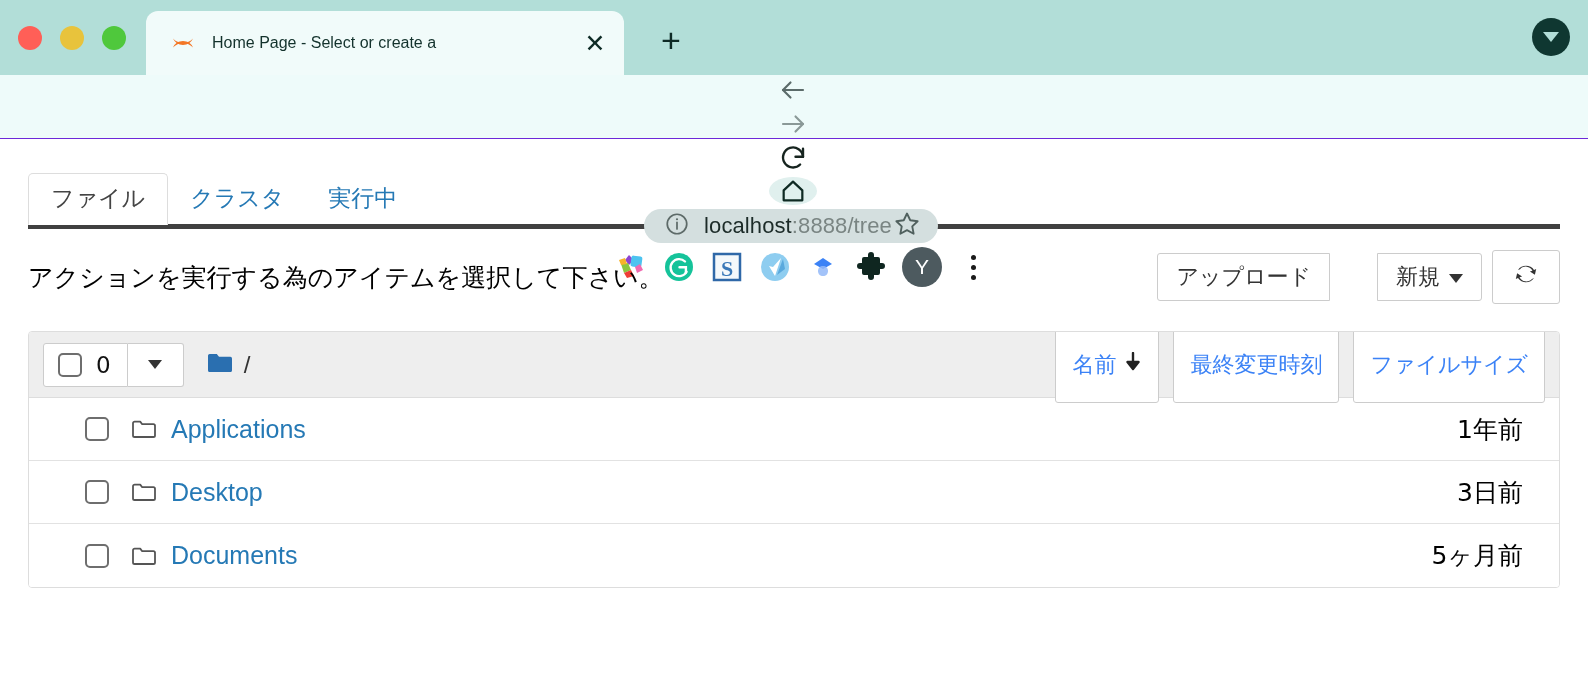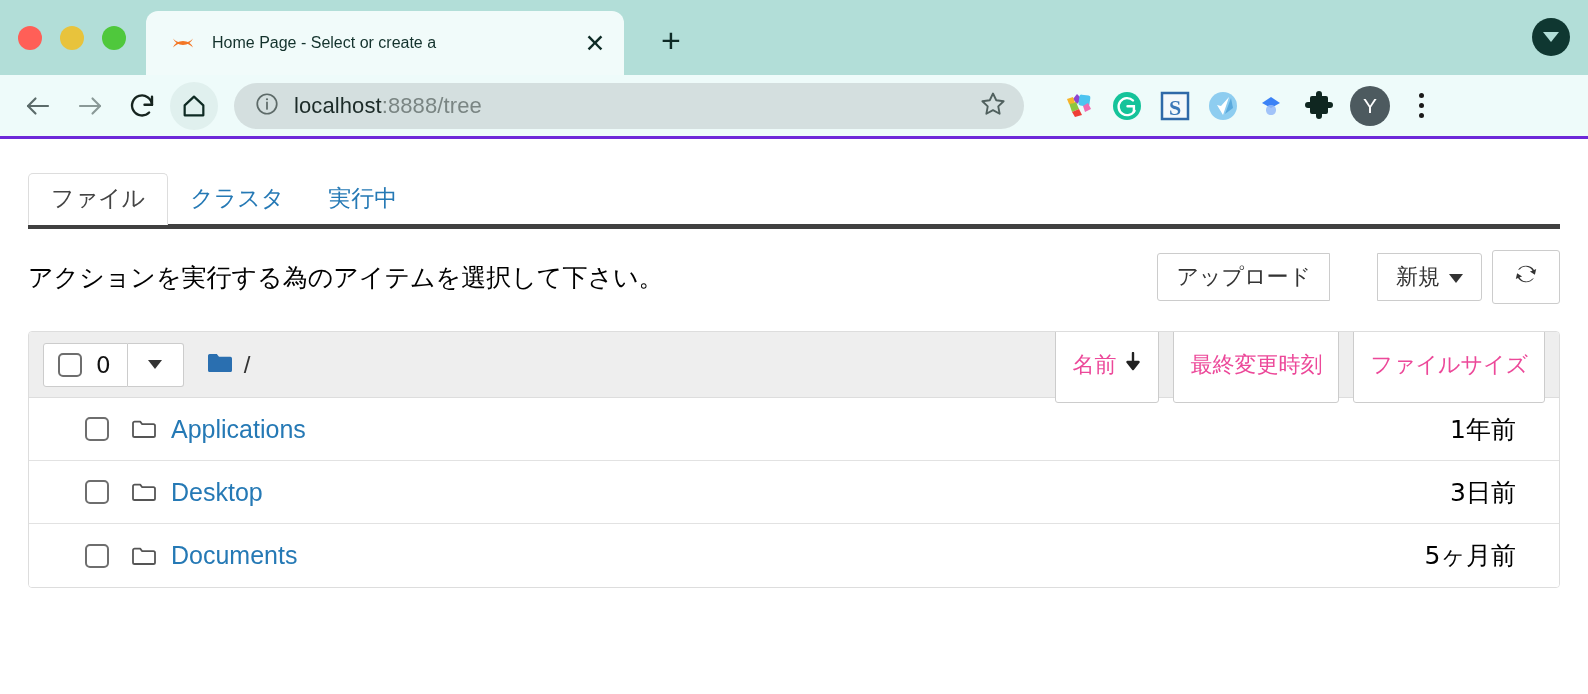--- a/index.html
+++ b/index.html
@@ -80,21 +80,22 @@
     border-top: 10px solid #b2ded8;
   }
 
   .toolbar {
     height: 64px;
     background: #eefbfa;
     display: flex;
     align-items: center;
     padding: 0 16px 0 14px;
     gap: 4px;
-    border-bottom: 3px solid #6d28d9;
+    border-bottom: 1px solid #6d28d9;
+    flex-direction: column;
   }
   .nav-btn {
     width: 48px; height: 48px;
     display: flex; align-items: center; justify-content: center;
     color: #5b6b6a;
   }
   .nav-btn.dark { color: #16241f; }
   .nav-btn.home {
     background: #e0f0ee;
     border-radius: 50%;
@@ -251,21 +252,21 @@
   .crumb {
     display: flex; align-items: center; gap: 10px;
     margin-left: 22px;
   }
   .crumb-slash { font-size: 24px; color: #333; }
   .panel-head-spacer { flex: 1; }
   .col-btns { display: flex; gap: 14px; }
   .col-btn {
     border: 1px solid #cccccc;
     background: #fff;
-    color: #ec4899;
+    color: #3b82f6;
     font-size: 22px;
     border-radius: 3px;
     padding: 22px 16px;
     font-family: "DejaVu Sans", sans-serif;
     white-space: nowrap;
     display: flex; align-items: center; gap: 8px;
   }
 
   .file-row {
     display: flex;
@@ -281,21 +282,21 @@
   .row-name {
     font-size: 25px;
     color: #2579b5;
     font-family: Liberation Sans, sans-serif;
   }
   .row-spacer { flex: 1; }
   .row-time {
     font-size: 25px;
     color: #000;
     font-family: "DejaVu Sans", sans-serif;
-    margin-right: 17px;
+    margin-right: 10px;
   }
 </style>
 </head>
 <body>
 
 <div class="browser">
 
   <div class="tabstrip">
     <div class="traffic-lights">
       <span class="light red"></span>

